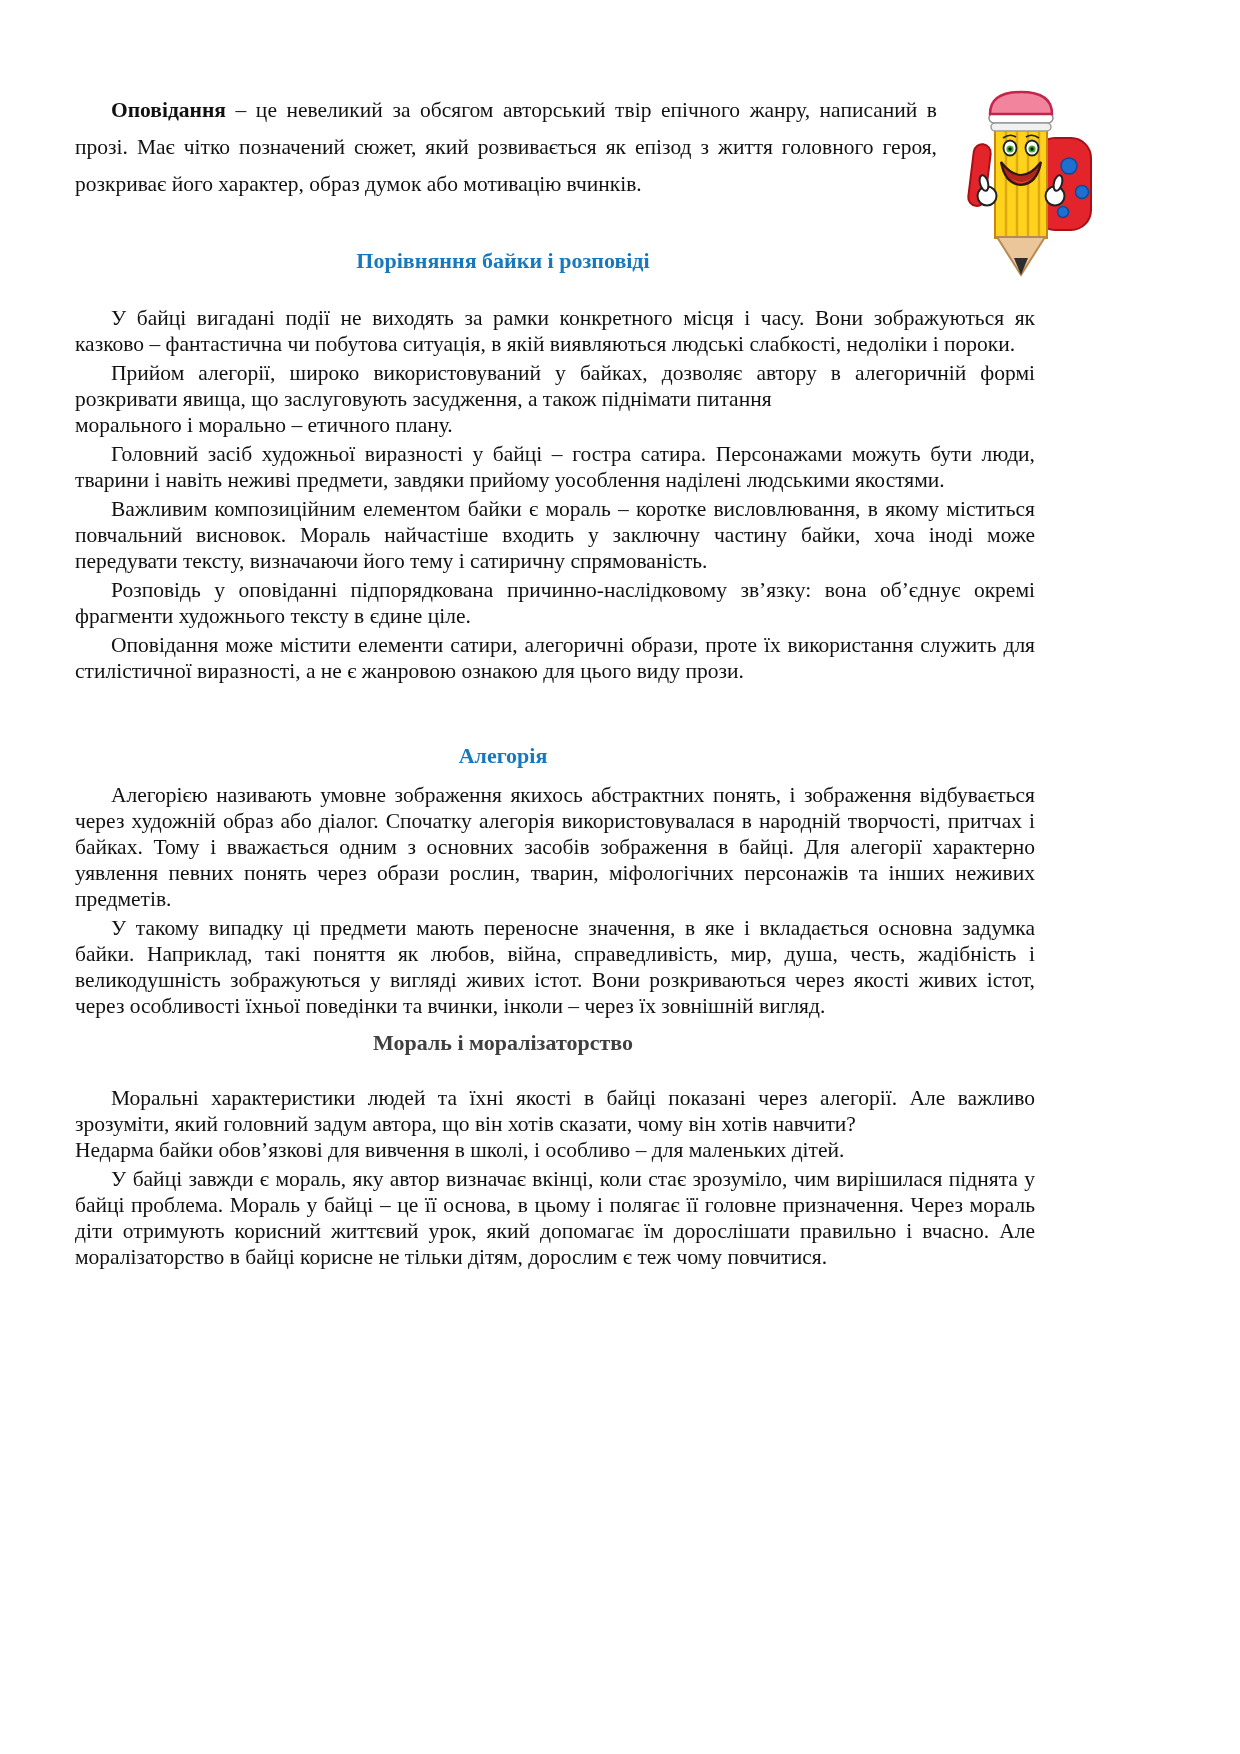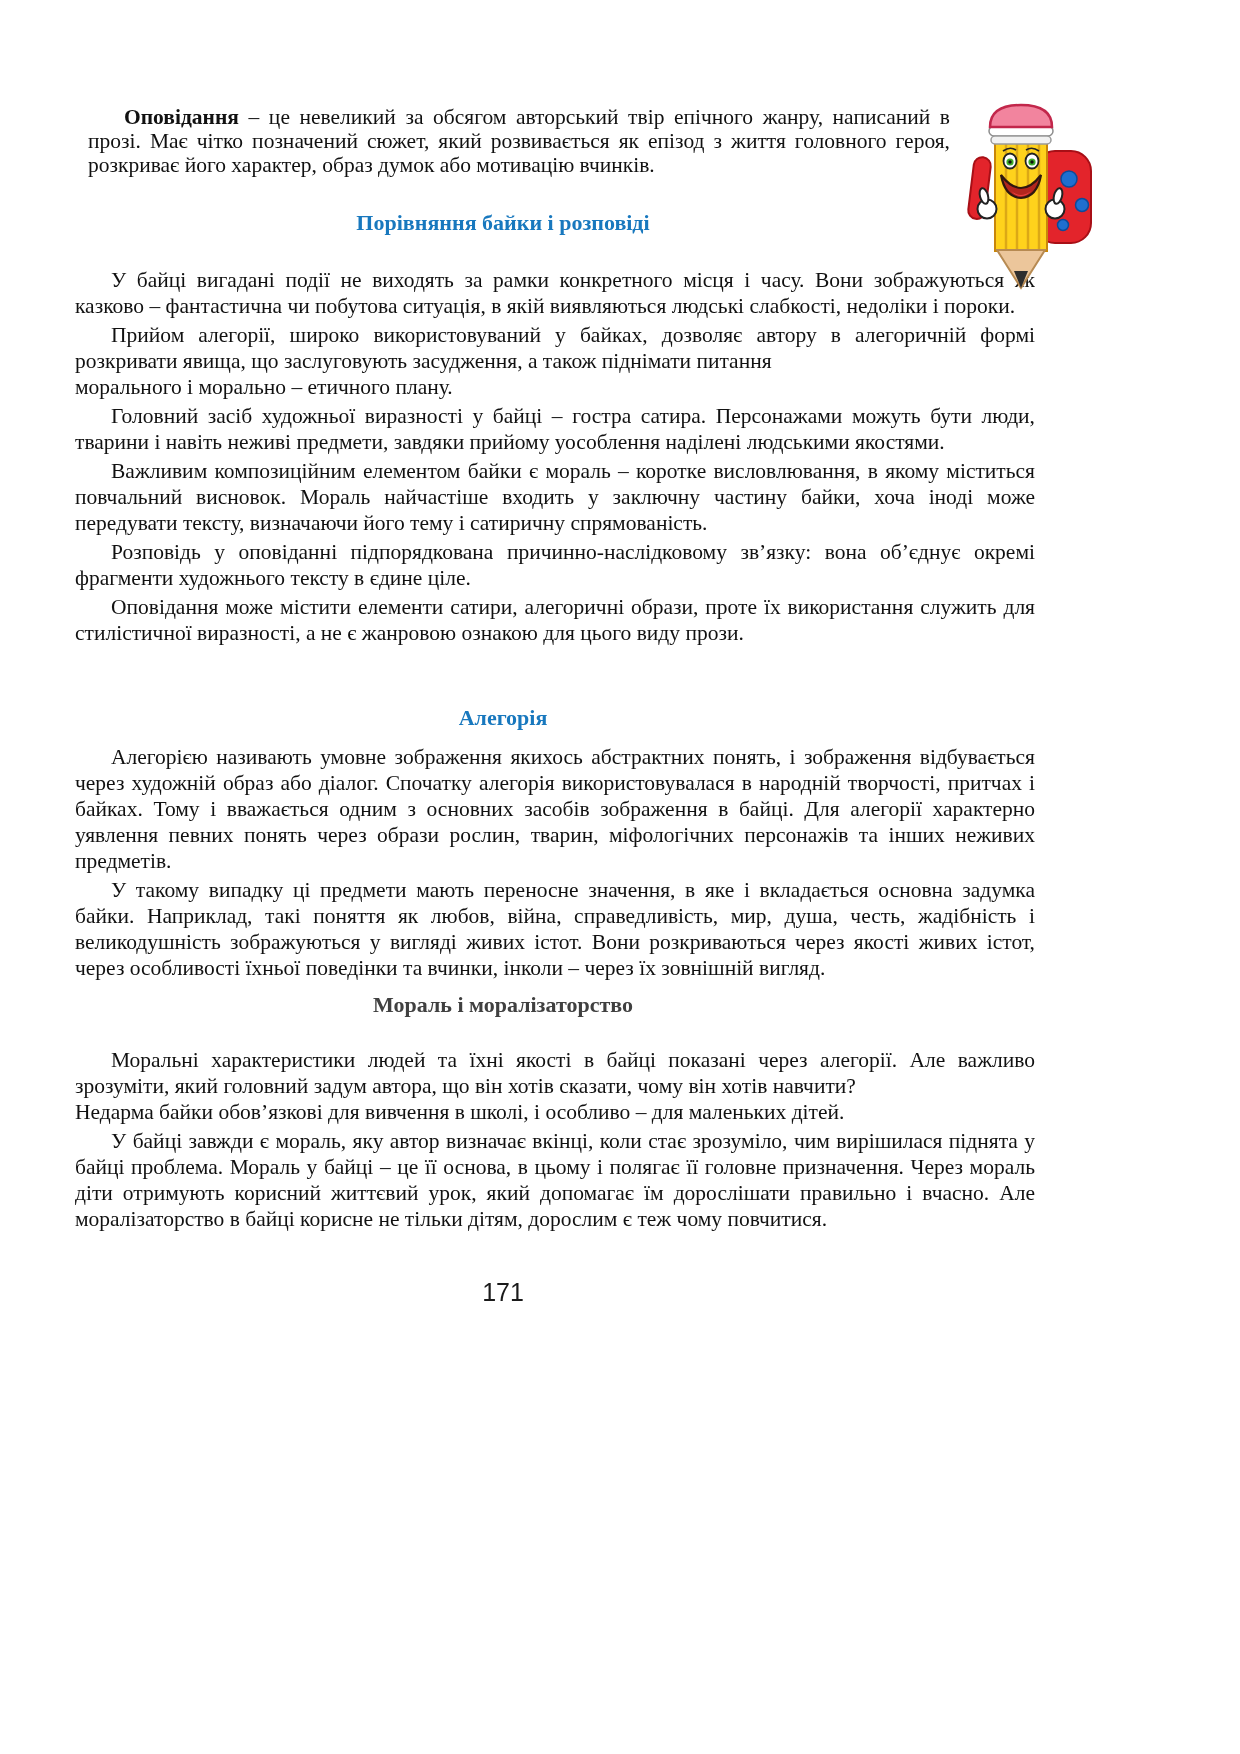--- a/index.html
+++ b/index.html
@@ -15,41 +15,41 @@
     width: 1240px;
     min-height: 1754px;
     box-sizing: border-box;
     padding: 92px 205px 40px 75px; 
   }
   .text-column { width: 960px; }
   .intro-wrap { position: relative; }
   .intro {
     width: 862px;               
     font-size: 21.5px;
-    line-height: 24px;
+    line-height: 37px;
     text-align: justify;
     text-indent: 36px;
-    margin: 13px;
+    margin: 0;
   }
   .intro b { font-weight: bold; }
   .mascot {
     position: absolute;
     left: 868px;                
     top: -6px;
     width: 170px;
     height: 195px;
   }
   .section-heading {
     font-size: 22px;
     font-weight: bold;
     text-align: center;
     margin: 0 104px 0 0;        
     line-height: 28px;
   }
-  section.sec-0 .section-heading { margin-top: 32px; margin-bottom: 30px; }
+  section.sec-0 .section-heading { margin-top: 44px; margin-bottom: 30px; }
   section.sec-1 .section-heading { margin-top: 58px; margin-bottom: 12px; }
   section.sec-2 .section-heading { margin-top: 10px; margin-bottom: 28px; }
   .para {
     font-size: 21.5px;
     line-height: 26px;
     text-align: justify;
     text-indent: 36px;
     margin: 0 0 3px 0;
     white-space: pre-line;      
   }
@@ -138,15 +138,14 @@
   <section class="sec-2">
     <h2 class="section-heading" style="color: #404040; text-align: center;">Мораль і моралізаторство</h2>
     <div class="section-body">
             <p class="para">Моральні характеристики людей та їхні якості в байці показані через алегорії. Але важливо зрозуміти, який головний задум автора, що він хотів сказати, чому він хотів навчити?
 Недарма байки обов’язкові для вивчення в школі, і особливо – для маленьких дітей.</p>
             <p class="para">У байці завжди є мораль, яку автор визначає вкінці, коли стає зрозуміло, чим вирішилася піднята у байці проблема. Мораль у байці – це її основа, в цьому і полягає її головне призначення. Через мораль діти отримують корисний життєвий урок, який допомагає їм дорослішати правильно і вчасно. Але моралізаторство в байці корисне не тільки дітям, дорослим є теж чому повчитися.</p>
           </div>
   </section>
 </div>
 
-    <div class="page-number">171</div>
   </div>
 </div>
 
 </body></html>

